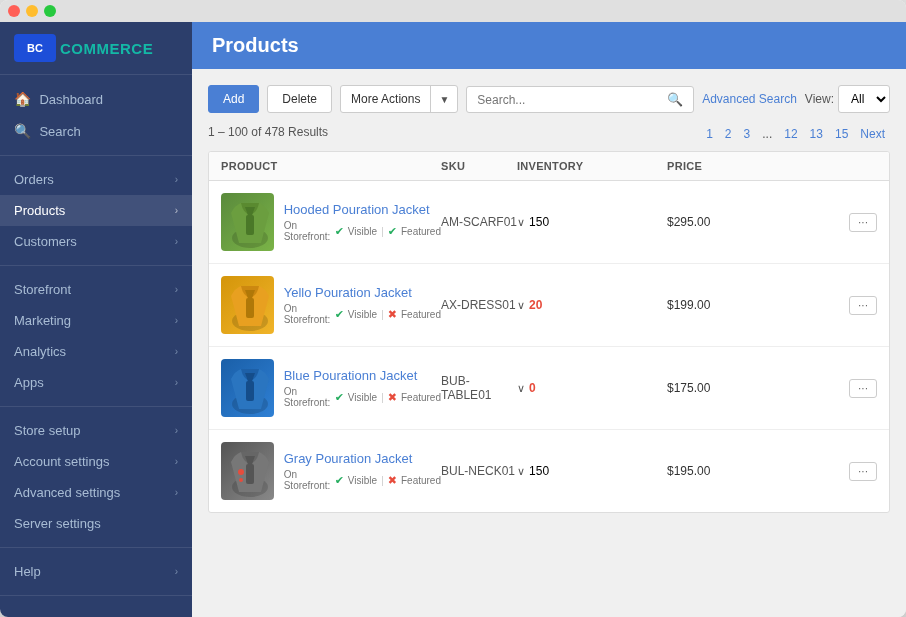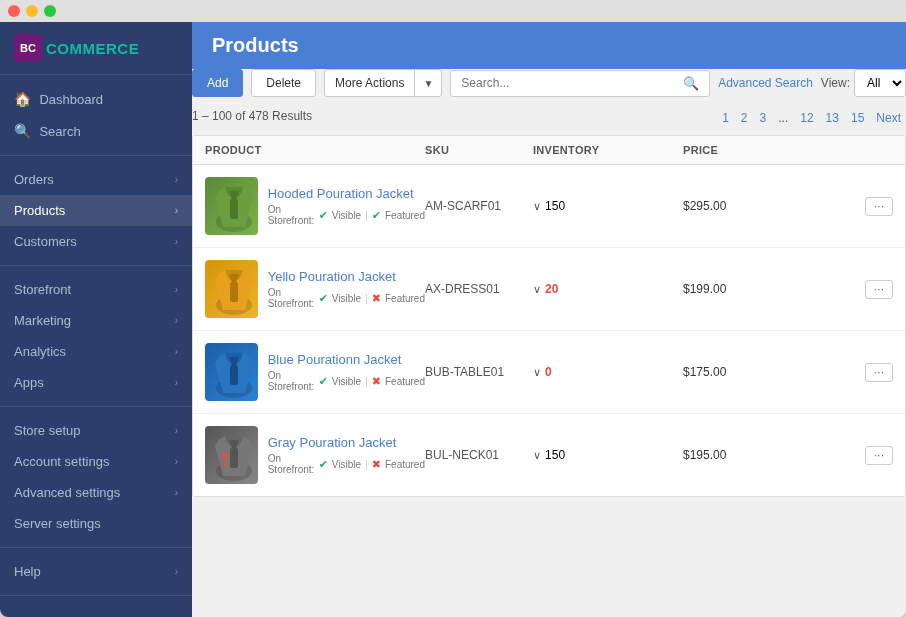--- a/index.html
+++ b/index.html
@@ -47,22 +47,22 @@
     }
 
     .sidebar-logo {
       padding: 12px 14px;
       display: flex;
       align-items: center;
       gap: 4px;
       border-bottom: 1px solid rgba(255,255,255,0.1);
     }
     .logo-icon {
-      width: 28px; height: 28px;
-      background: #701a75;
+      width: 42px; height: 28px;
+      background: #1d4ed8;
       border-radius: 4px;
       display: flex; align-items: center; justify-content: center;
       color: white; font-weight: 900; font-size: 11px;
     }
     .logo-text { color: #14b8a6; font-weight: 700; font-size: 15px; letter-spacing: 0.5px; }
 
     .sidebar-nav-top {
       padding: 8px 0;
       border-bottom: 1px solid rgba(255,255,255,0.1);
     }
@@ -98,20 +98,21 @@
     }
     .main-header-title {
       color: white;
       font-size: 20px;
       font-weight: 600;
     }
 
     .main-content {
       flex: 1;
       background: #f0f0f0;
+      padding: 16px;
       overflow-y: auto;
     }
 
     
     .toolbar {
       display: flex;
       align-items: center;
       gap: 8px;
       margin-bottom: 12px;
     }
@@ -128,21 +129,21 @@
 
     .more-actions {
       display: flex; align-items: center;
       border: 1px solid #ccc; border-radius: 3px; background: white; cursor: pointer;
     }
     .more-actions-label { padding: 6px 10px; font-size: 12px; color: #333; border-right: 1px solid #ccc; }
     .more-actions-caret { padding: 6px 8px; font-size: 10px; color: #555; }
 
     .search-box {
       flex: 1;
-      display: flex; align-items: center;
+      display: flex; align-items: flex-end;
       border: 1px solid #ccc; border-radius: 3px; background: white;
       padding: 5px 10px; gap: 6px;
       max-width: 300px;
     }
     .search-box input {
       border: none; outline: none; font-size: 12px; flex: 1; color: #555;
     }
     .search-icon { color: #888; font-size: 13px; }
 
     .advanced-search-link {

